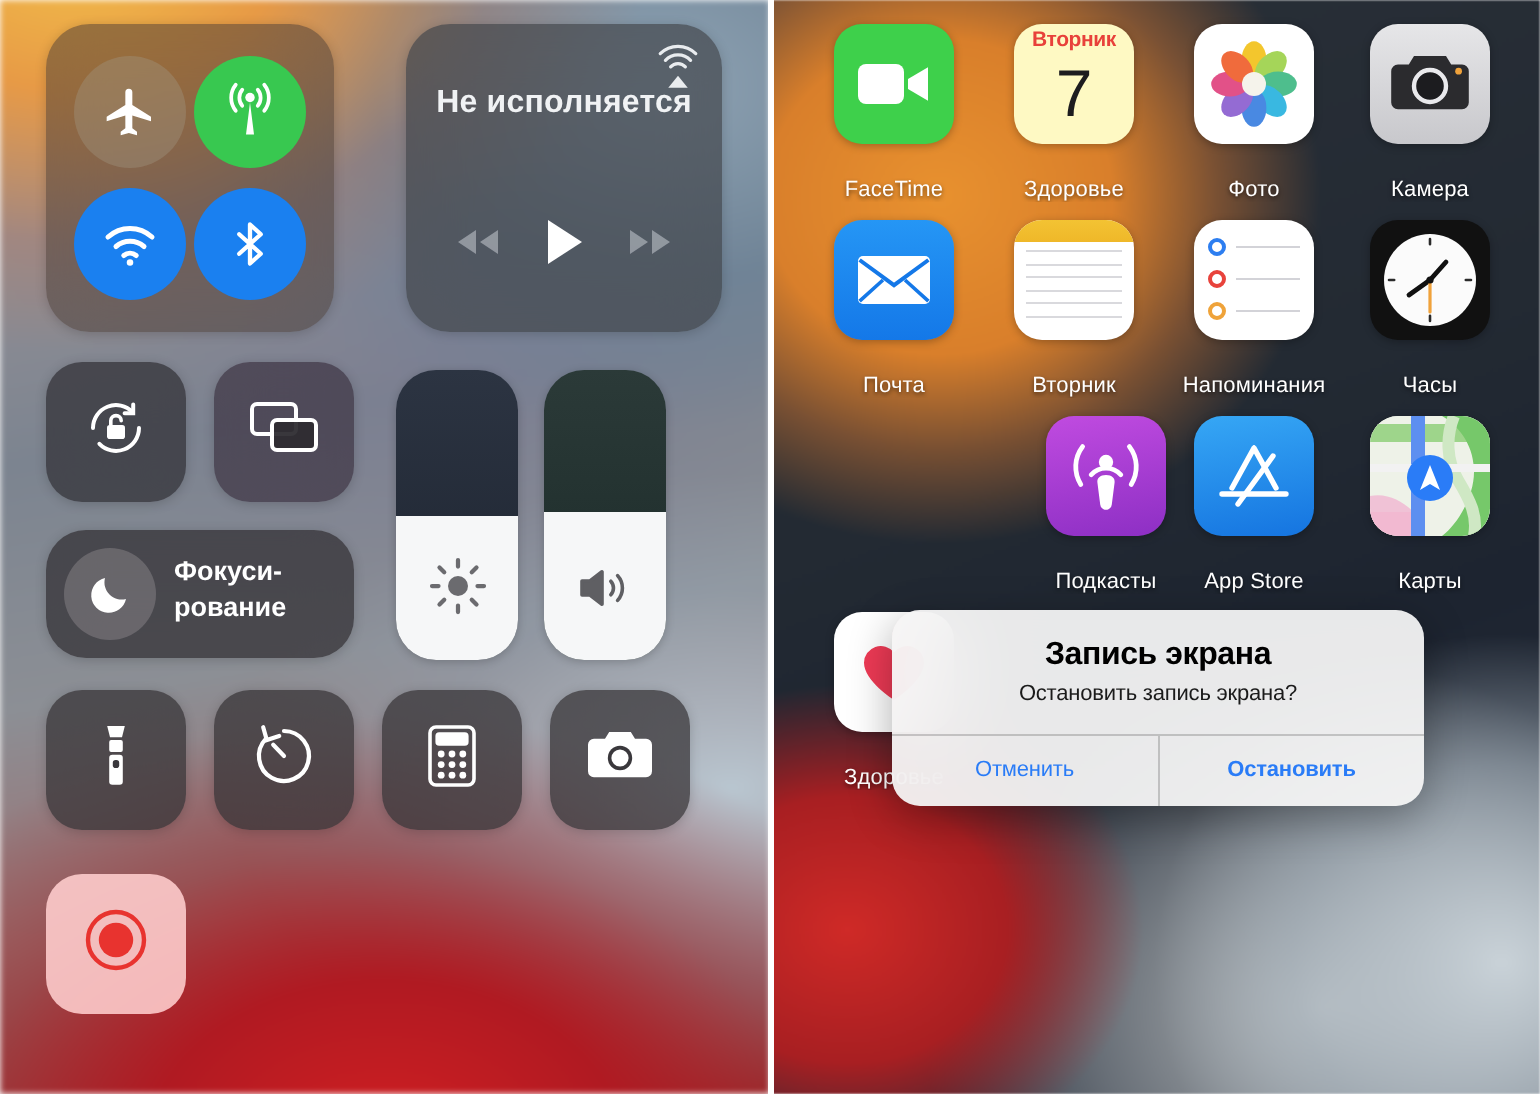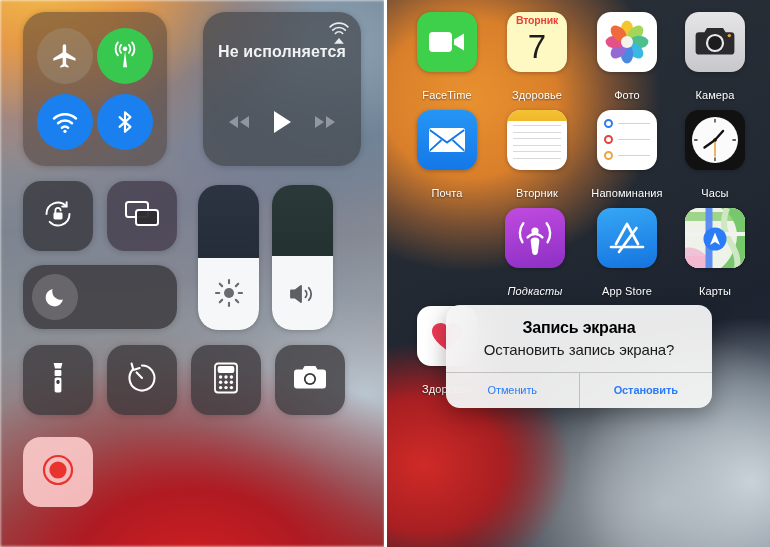--- a/index.html
+++ b/index.html
@@ -136,21 +136,21 @@
   .ic-appstore { background:linear-gradient(170deg,#36a7f5,#1574e0); display:flex; align-items:center; justify-content:center; }
   .ic-maps { background:#e8efe4; position:relative; }
   .ic-health { background:#fff; display:flex; align-items:center; justify-content:center; }
 
   
   #alert { position:absolute; left:61px; top:305px; width:266px; border-radius:14px;
       background:rgba(245,245,245,0.94); backdrop-filter:blur(18px);
       -webkit-backdrop-filter:blur(18px); box-shadow:0 6px 22px rgba(0,0,0,0.32); overflow:hidden; }
   .al-body { padding:14px 16px 14px; text-align:center; }
   .al-title { font-size:16px; font-weight:700; color:#000; letter-spacing:-.2px; }
-  .al-msg { font-size:15px; color:#1b1b1b; margin-top:4px; letter-spacing:-.1px; }
+  .al-msg { font-size:11px; color:#1b1b1b; margin-top:4px; letter-spacing:-.1px; }
   .al-btns { display:flex; border-top:1px solid rgba(0,0,0,0.18); }
   .al-btn { flex:1; text-align:center; padding:11px 0 12px; font-size:11px; color:#2a7cf7;
       cursor:pointer; letter-spacing:-.1px; }
   .al-btn.bold { font-weight:700; }
   .al-sep { width:1px; background:rgba(0,0,0,0.18); }
 
   .divider { position:absolute; left:384px; top:0; width:3px; height:547px; background:#fff; z-index:50; }
 </style>
 </head>
 <body>
@@ -254,20 +254,24 @@
           </span>
         </div>
       </div>
 
       <div class="mod" id="focus">
         <div class="focus-circ">
           <svg width="24" height="24" viewBox="0 0 24 24" fill="#fff">
               <path d="M20 14.5A8.6 8.6 0 0 1 9.5 4 8.8 8.8 0 1 0 20 14.5z"></path>
             </svg>
         </div>
+        <div class="focus-label">
+          <div>Фокуси-</div>
+          <div>рование</div>
+        </div>
       </div>
 
       <div class="slider" id="brightness">
         <div class="sl-track"></div>
         <div class="sl-fill" id="bfill" style="height: 50%;"></div>
         <div class="sl-icon">
           <svg width="30" height="30" viewBox="0 0 24 24" fill="none" stroke="#6b6b6f" stroke-width="1.7" stroke-linecap="round">
             <circle cx="12" cy="12" r="4" fill="#6b6b6f" stroke="none"></circle>
             <path d="M12 1.6v2.6M12 19.8v2.6M22.4 12h-2.6M4.2 12H1.6M19.4 4.6l-1.9 1.9M6.5 17.5l-1.9 1.9M19.4 19.4l-1.9-1.9M6.5 6.5 4.6 4.6"></path>
           </svg>
@@ -463,21 +467,21 @@
             <path d="M27 27 16.5 34.5" stroke="#111" stroke-width="2.4" stroke-linecap="round" fill="none"></path>
             <path d="M27 27 35 18" stroke="#111" stroke-width="2.4" stroke-linecap="round" fill="none"></path>
             <path d="M27 27v16" stroke="#f0a23b" stroke-width="1.6" stroke-linecap="round" fill="none"></path>
             <circle cx="27" cy="27" r="1.8" fill="#111"></circle>
           </svg>
         </div>
         <div class="app-label">Часы</div>
       </div>
 
 
-      <div class="app" style="left:110px; top:208px;font-style:italic;">
+      <div class="app" style="left:128px; top:208px;">
         <div class="app-icon ic-podcasts">
           <svg width="42" height="44" viewBox="0 0 42 44" fill="none" stroke="#fff" stroke-width="2.4" stroke-linecap="round">
             <circle cx="21" cy="15" r="3.6" fill="#fff" stroke="none"></circle>
             <path d="M21 21.5c3 0 4.6 1.6 4.3 3.8l-1.4 11c-.2 1.6-1.3 2.6-2.9 2.6s-2.7-1-2.9-2.6l-1.4-11c-.3-2.2 1.3-3.8 4.3-3.8z" fill="#fff" stroke="none"></path>
             <path d="M13.6 21.4a9.8 9.8 0 0 1 14.8 0"></path>
             <path d="M8.4 26.2a16.6 16.6 0 0 1 .9-18.9M33.6 26.2a16.6 16.6 0 0 0-.9-18.9"></path>
           </svg>
         </div>
         <div class="app-label">Подкасты</div>
       </div>

